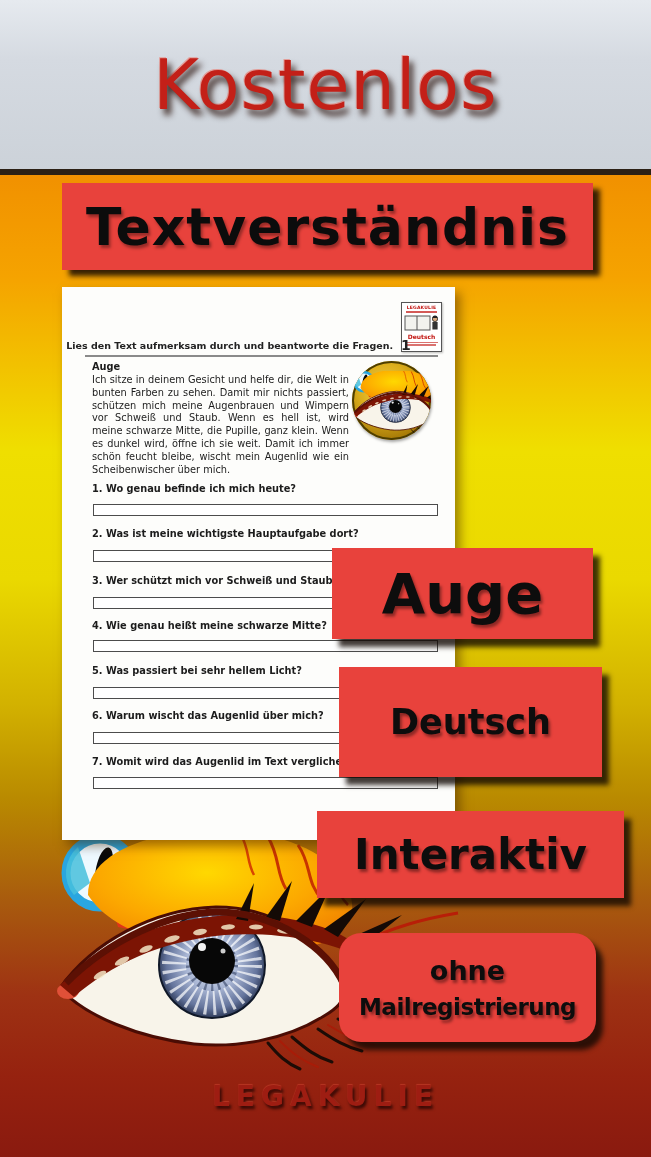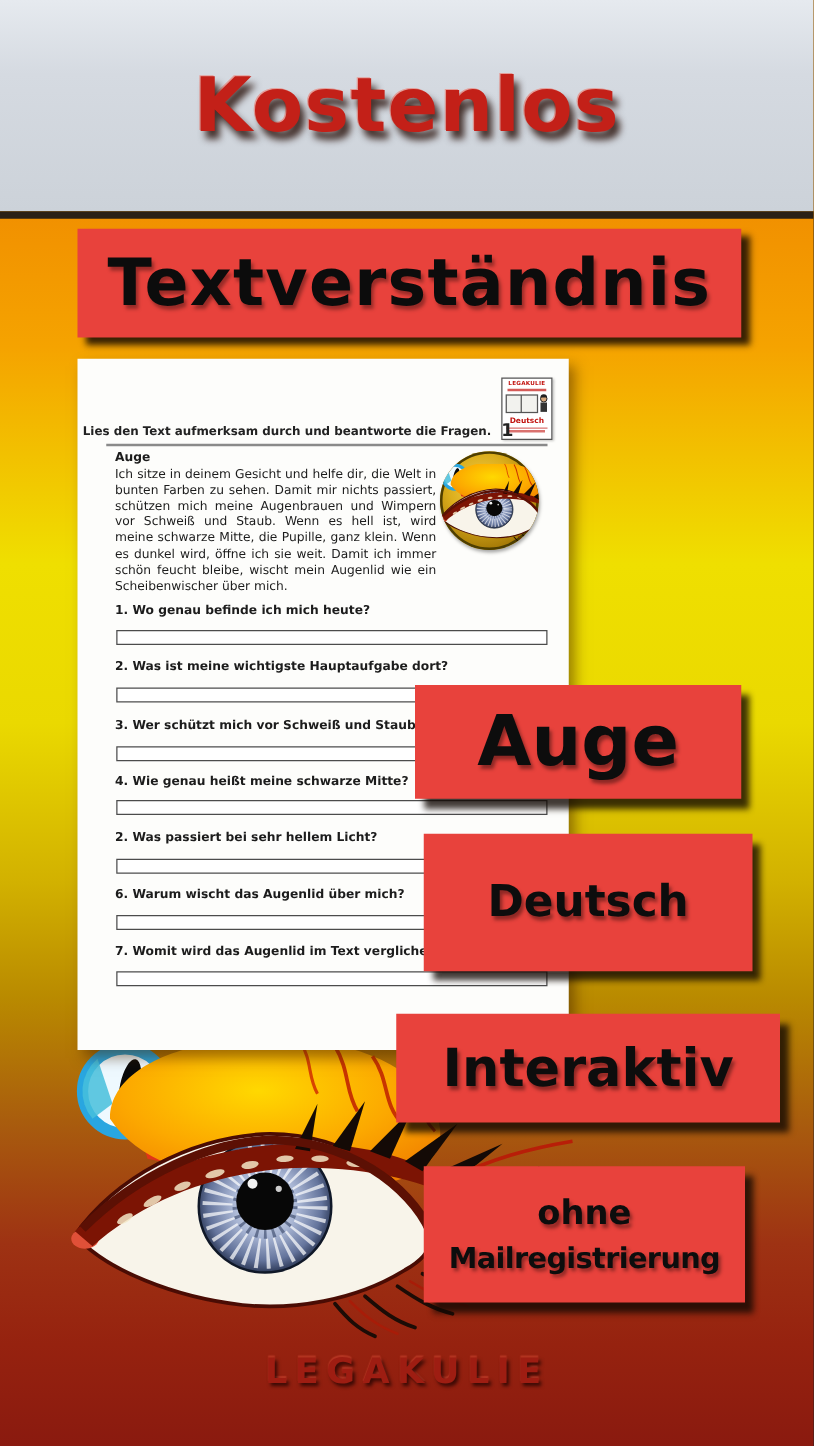--- a/index.html
+++ b/index.html
@@ -12,21 +12,21 @@
       #96220f 93%, #8a1a0f 100%);
   }
   
   .top-banner{
     position:absolute;left:0;top:0;width:651px;height:169px;z-index:4;
     background:linear-gradient(180deg,#e6eaef 0%,#d5dae1 35%,#ccd2d9 100%);
     border-bottom:6px solid #2b2015;
     display:flex;align-items:center;justify-content:center;
   }
   .kostenlos{
-    font-size:60px;font-weight:bold;letter-spacing:1px;color:#c32018;
+    font-size:70px;font-weight:normal;letter-spacing:1px;color:#c32018;
     text-shadow:4px 6px 6px rgba(35,10,3,.8), -1px -1px 0 rgba(240,110,95,.55);
   }
   
   .ribbon{
     position:absolute;left:62px;top:183px;width:531px;height:87px;z-index:3;
     background:#e8423c;box-shadow:7px 6px 5px rgba(22,11,4,.85);
     display:flex;align-items:center;justify-content:center;
   }
   .ribbon-label{
     font-size:52px;font-weight:bold;color:#0c0c0c;letter-spacing:1px;
@@ -81,21 +81,21 @@
   .badge{
     position:absolute;z-index:5;background:#e8423c;
     box-shadow:7px 8px 5px rgba(18,9,4,.8);
     display:flex;flex-direction:column;align-items:center;justify-content:center;
     color:#0d0d0d;font-weight:bold;text-align:center;
   }
   .badge span{text-shadow:2px 3px 3px rgba(0,0,0,.4);}
   .badge-auge{left:332px;top:548px;width:261px;height:91px;font-size:56px;}
   .badge-deutsch{left:339px;top:667px;width:263px;height:110px;font-size:35px;line-height:45px;}
   .badge-interaktiv{left:287px;top:811px;width:307px;height:87px;font-size:42px;margin-left:30px;}
-  .badge-mail{left:339px;top:933px;width:257px;height:109px;}
+  .badge-mail{left:339px;top:933px;width:257px;height:109px;border-radius:22px;}
   .badge-mail .l1{font-size:27px;line-height:38px;}
   .badge-mail .l2{font-size:23px;line-height:34px;letter-spacing:-.5px;}
   
   .eye-illustration{position:absolute;left:30px;top:835px;width:460px;height:245px;z-index:1;}
   
   .footer-brand{
     position:absolute;left:0;right:0;top:1080px;text-align:center;z-index:1;
     font-size:28px;font-weight:bold;letter-spacing:6px;color:#9e1d12;
     text-shadow:2px 3px 3px rgba(20,2,0,.7), 0 -1px 1px rgba(225,80,60,.45);
   }
@@ -225,21 +225,21 @@
     </div>
 
     <div class="q-label" style="top:196px">1. Wo genau befinde ich mich heute?</div>
     <div class="q-box" style="top:217px"></div>
     <div class="q-label" style="top:241px">2. Was ist meine wichtigste Hauptaufgabe dort?</div>
     <div class="q-box" style="top:263px"></div>
     <div class="q-label" style="top:288px">3. Wer schützt mich vor Schweiß und Staub?</div>
     <div class="q-box" style="top:310px"></div>
     <div class="q-label" style="top:333px">4. Wie genau heißt meine schwarze Mitte?</div>
     <div class="q-box" style="top:353px"></div>
-    <div class="q-label" style="top:378px">2. Was passiert bei sehr hellem Licht?</div>
+    <div class="q-label" style="top:378px">5. Was passiert bei sehr hellem Licht?</div>
     <div class="q-box" style="top:400px"></div>
     <div class="q-label" style="top:423px">6. Warum wischt das Augenlid über mich?</div>
     <div class="q-box" style="top:445px"></div>
     <div class="q-label" style="top:469px">7. Womit wird das Augenlid im Text verglichen?</div>
     <div class="q-box" style="top:490px"></div>
   </div>
 
   <div class="badge badge-auge">
     <span>Auge</span>
   </div>

